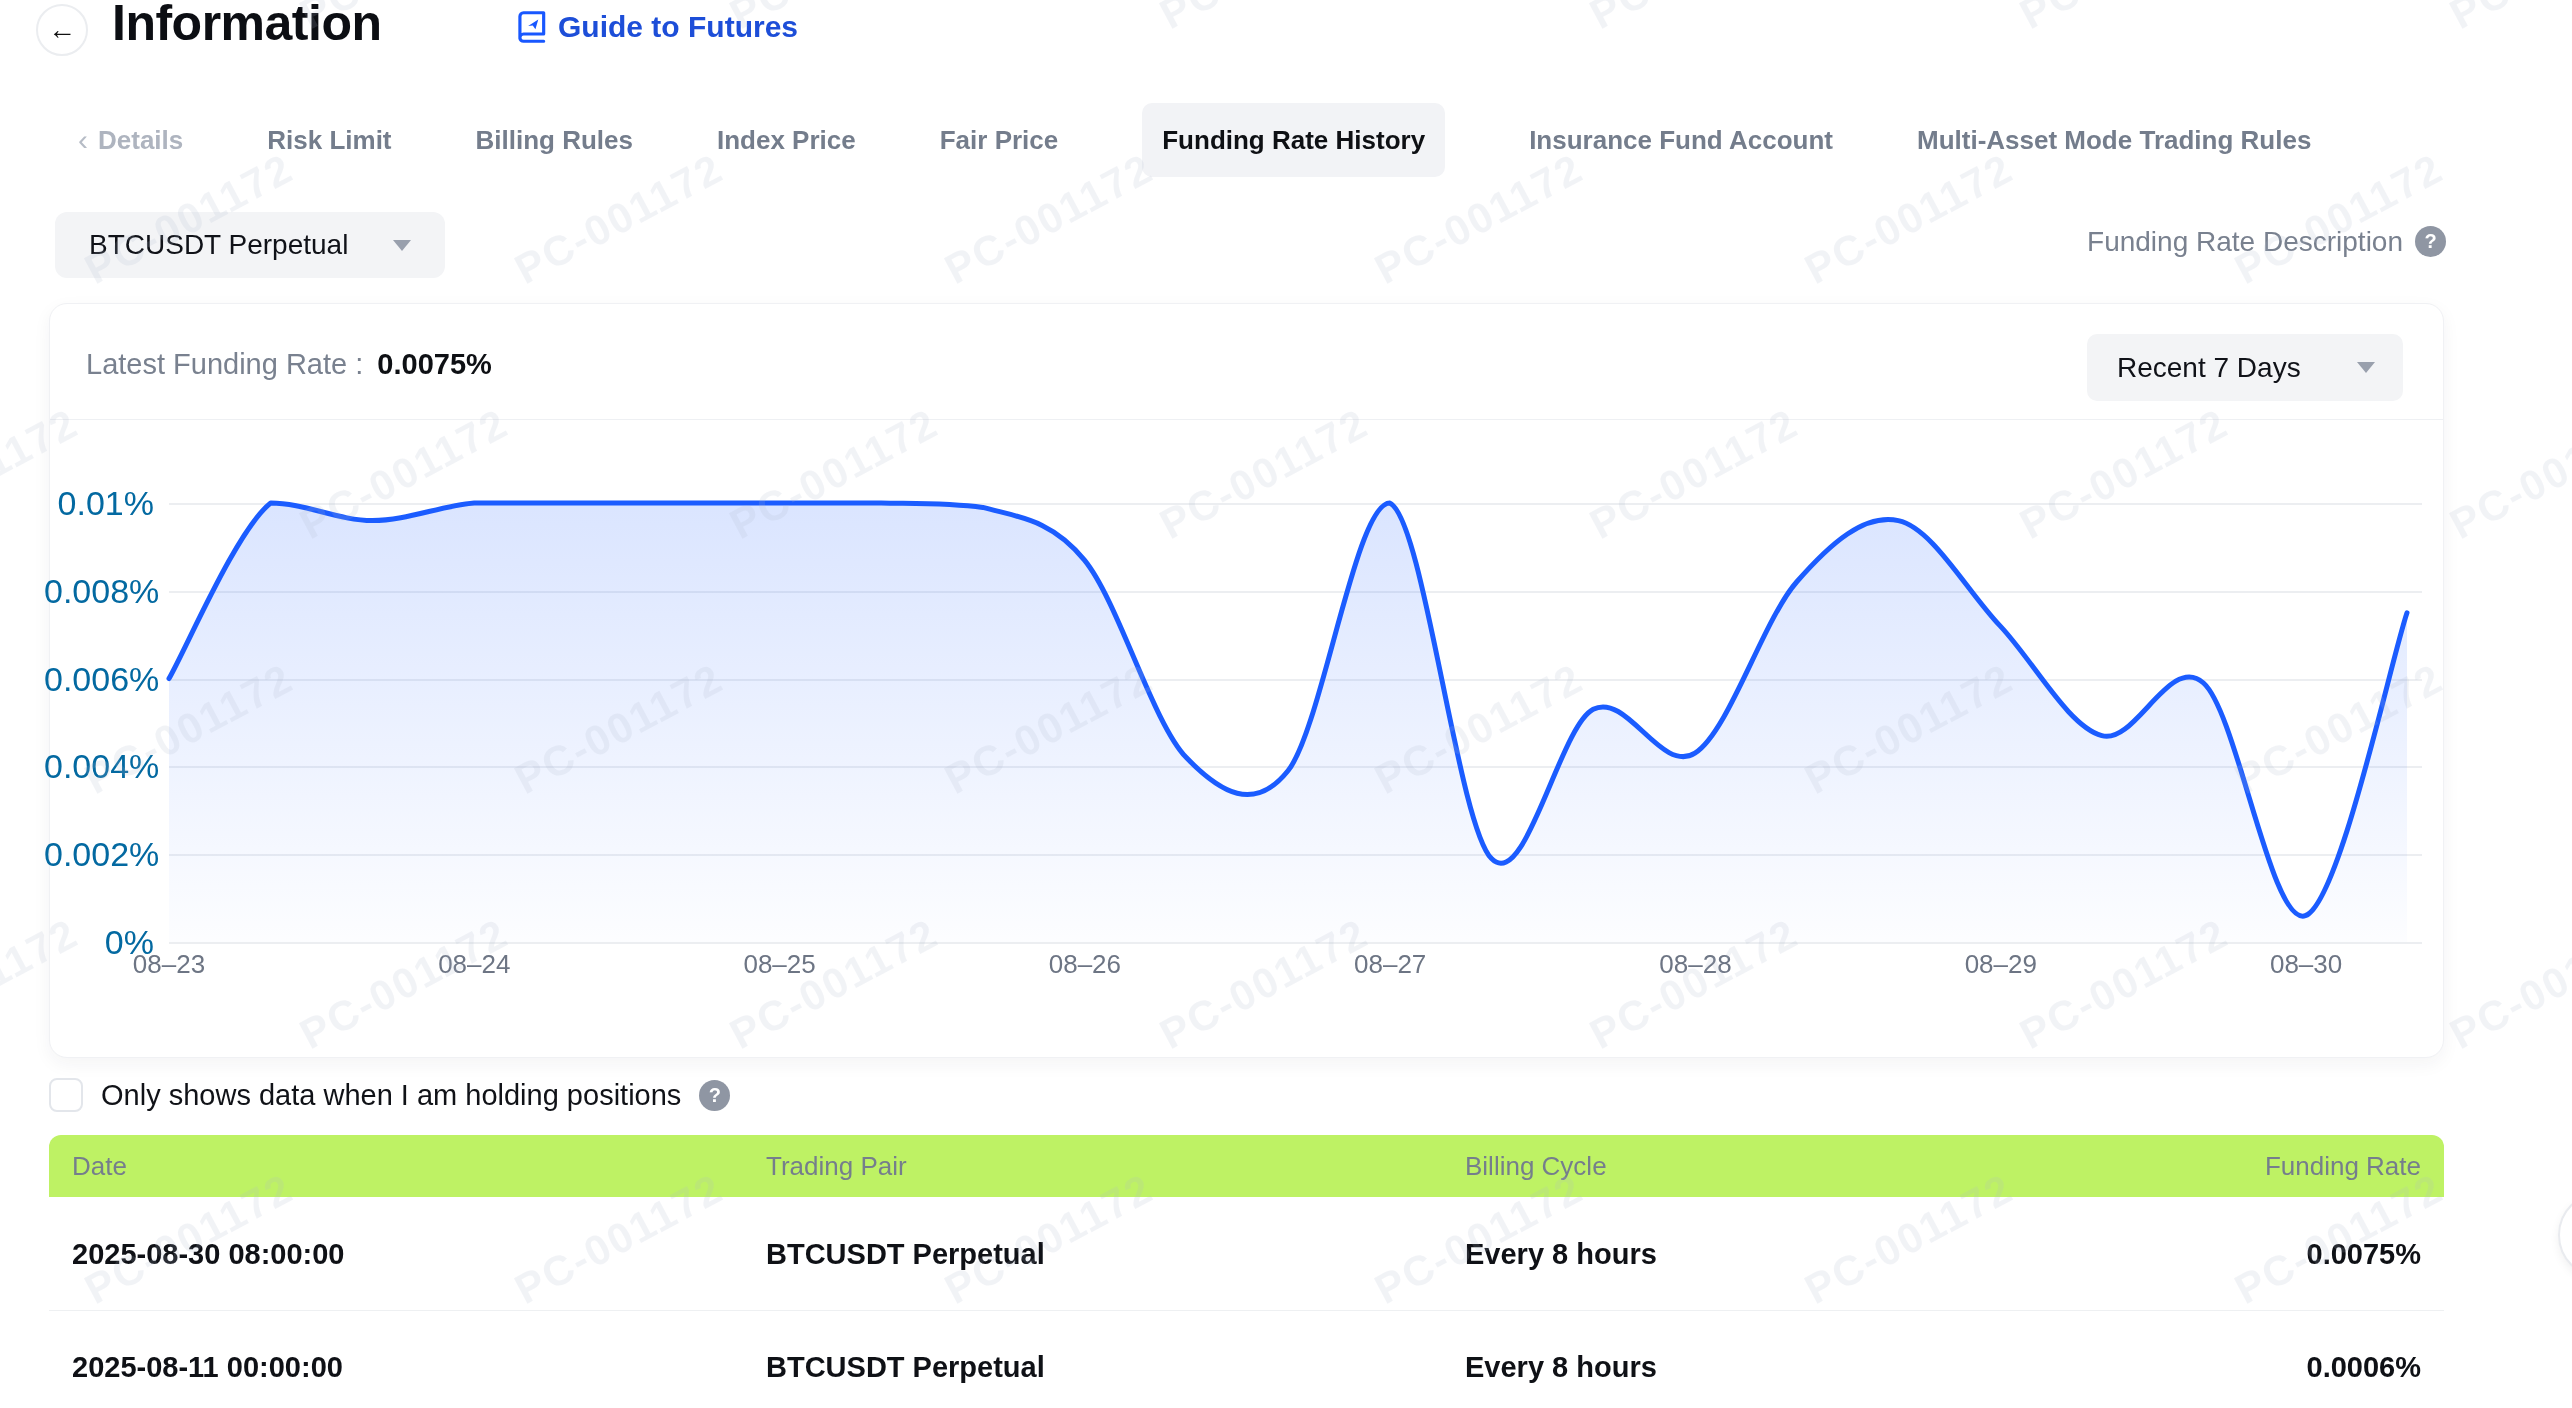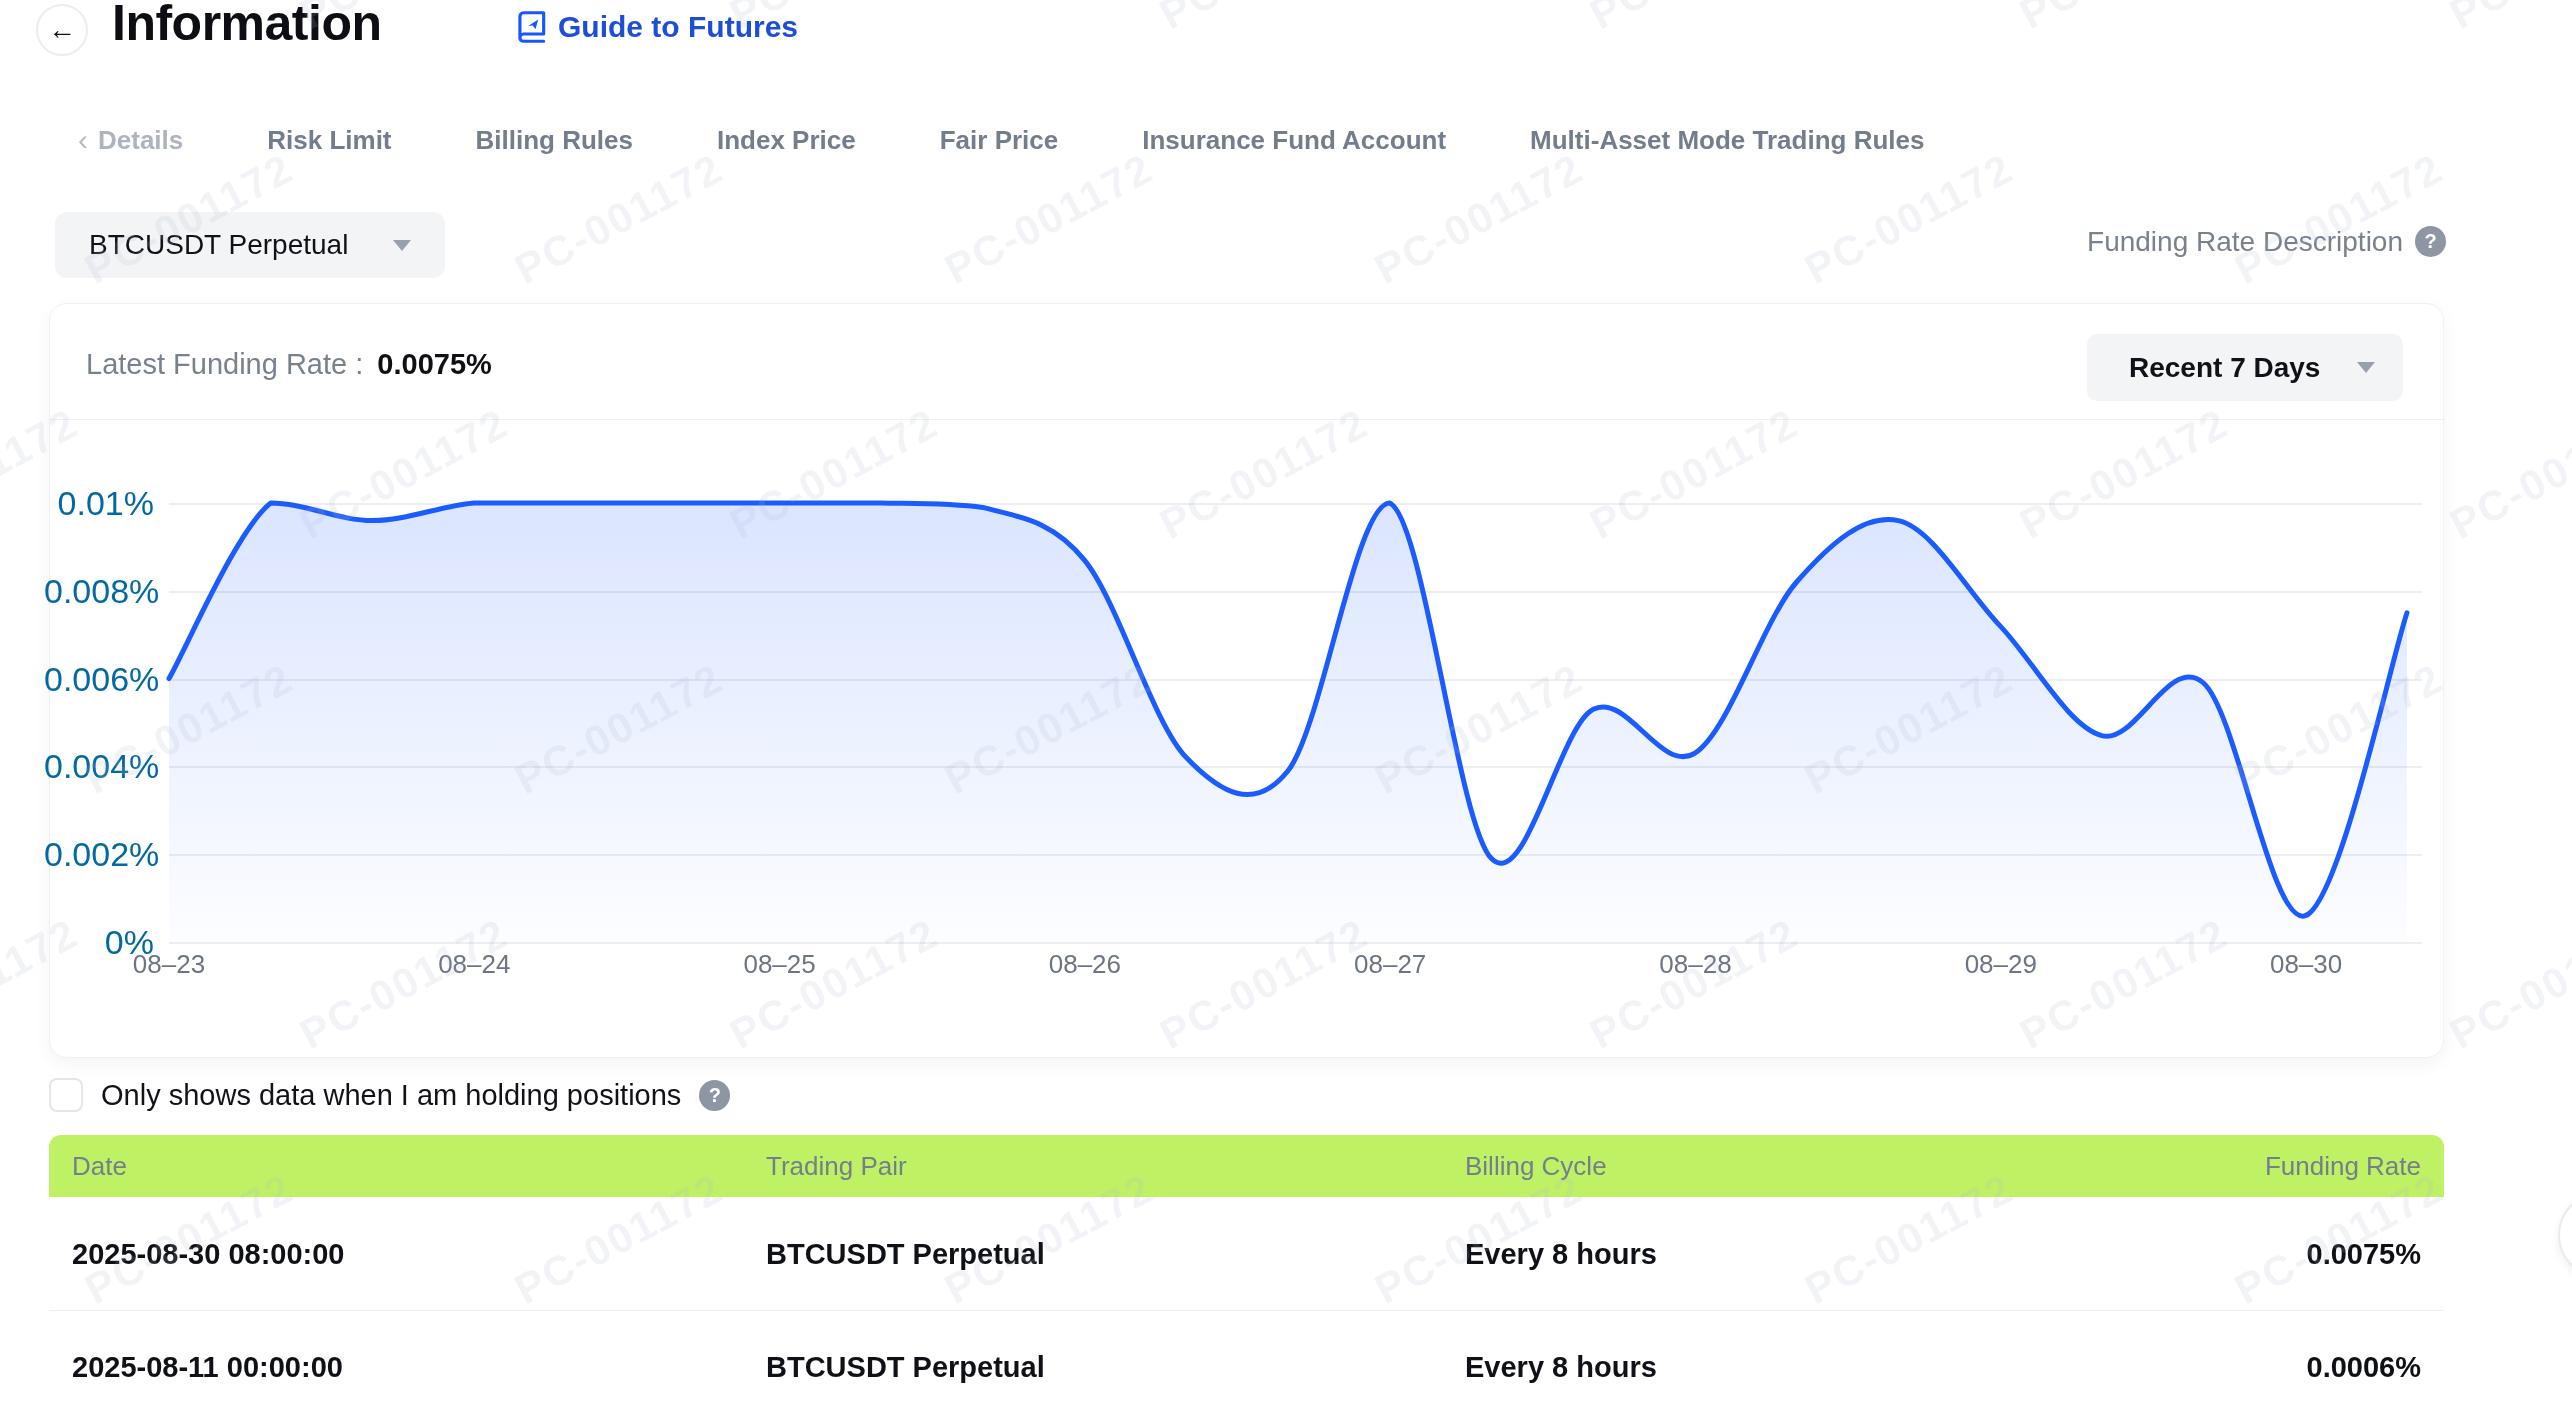--- a/index.html
+++ b/index.html
@@ -37,21 +37,21 @@
   .qmark { width:31px; height:31px; border-radius:50%; background:#8f96a3; color:#fff; font-size:20px;
            font-weight:700; display:flex; align-items:center; justify-content:center; }
 
   
   .card { position:absolute; left:49px; top:303px; width:2395px; height:755px; background:#fff;
           border:1px solid #f0f1f4; border-radius:18px; box-shadow:0 6px 18px rgba(31,41,55,0.05); }
   .card-header-label { position:absolute; left:36px; top:44px; font-size:29px; color:#79818f; }
   .card-header-label b { color:#0e1014; font-weight:700; margin-left:6px; }
   .range-select { position:absolute; left:2037px; top:30px; width:316px; height:67px; background:#f3f4f6;
                   border-radius:10px; display:flex; align-items:center; cursor:pointer; }
-  .range-select .val { margin-left:42px; font-size:28px; font-weight:700; color:#101218; }
+  .range-select .val { margin-left:30px; font-size:28px; font-weight:400; color:#101218; }
   .range-select .caret { position:absolute; right:28px; }
   .card-divider { position:absolute; left:0; top:115px; width:100%; height:1px; background:#eef0f3; }
 
   .gridline { position:absolute; left:119px; width:2253px; height:2px; background:#eceef1; }
   .ylab { position:absolute; width:110px; text-align:right; font-size:34px; color:#0369a1; transform:translateY(-50%); }
   .xlab { position:absolute; top:645px; width:120px; margin-left:-60px; text-align:center; font-size:26px; color:#6d7584; }
   #chart-svg { position:absolute; left:119px; top:199px; overflow:visible; }
 
   
   .filter-row { position:absolute; left:49px; top:1078px; display:flex; align-items:center; gap:18px; }
@@ -103,20 +103,23 @@
         <span>Risk Limit</span>
       </div>
       <div class="tab">
         <span>Billing Rules</span>
       </div>
       <div class="tab">
         <span>Index Price</span>
       </div>
       <div class="tab">
         <span>Fair Price</span>
+      </div>
+      <div class="tab active">
+        <span>Funding Rate History</span>
       </div>
       <div class="tab">
         <span>Insurance Fund Account</span>
       </div>
       <div class="tab">
         <span>Multi-Asset Mode Trading Rules</span>
       </div>
     </div>
 
   <div class="symbol-select">

